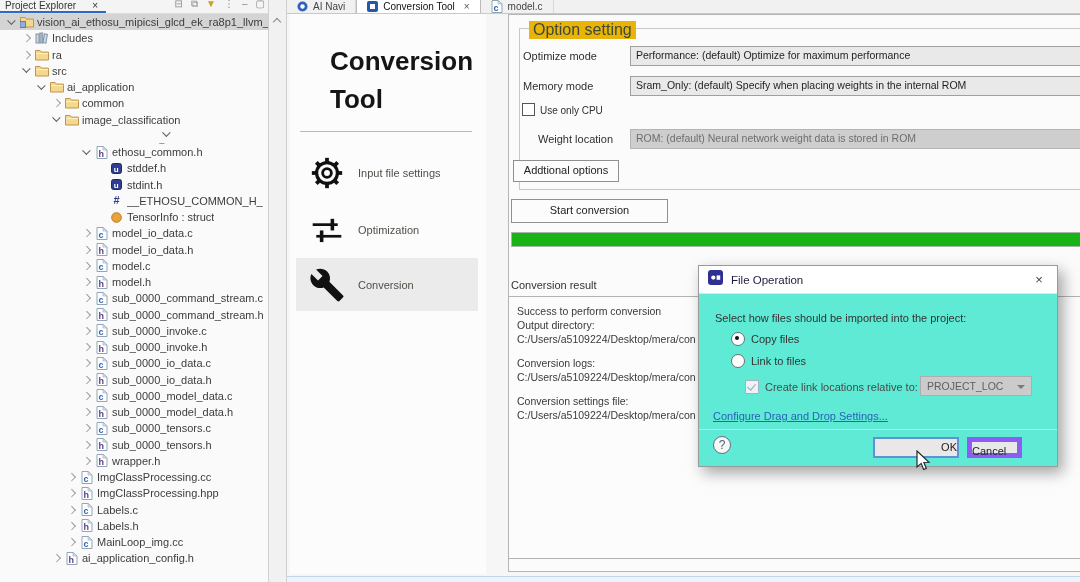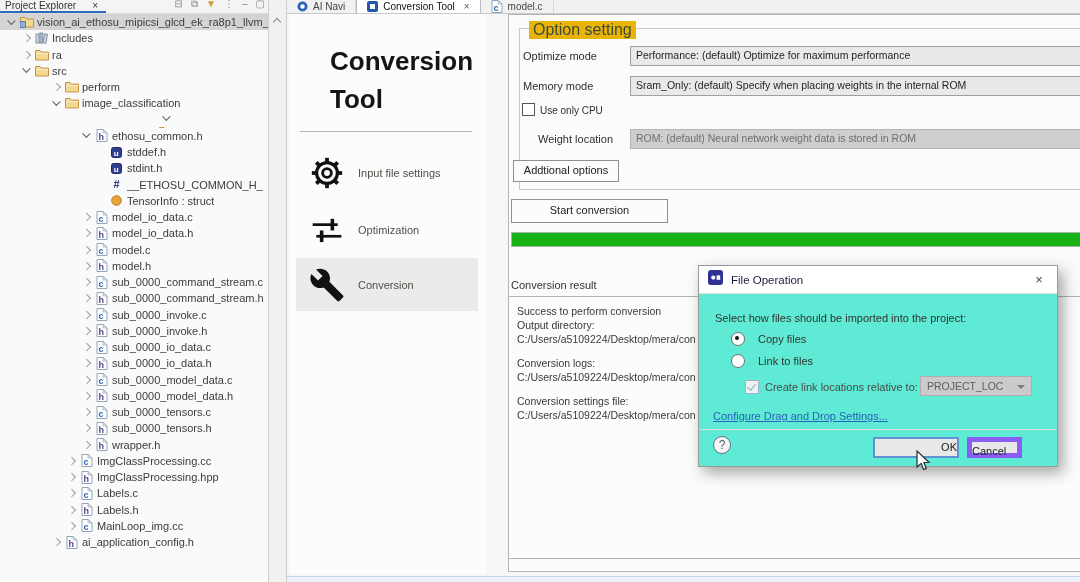--- a/index.html
+++ b/index.html
@@ -66,21 +66,21 @@
   .result-line.blank{height:10px;}
 
   
   .dialog{position:absolute;left:698px;top:265px;width:358px;height:200px;background:#5eead4;
           border:1px solid #9a9a9a;box-shadow:5px 6px 14px rgba(0,0,0,.35);}
   .dlg-title{position:absolute;left:0;top:0;right:0;height:27px;background:#fff;display:flex;align-items:center;
              padding:0 9px;gap:8px;border-bottom:1px solid #e3e3e3;}
   .dlg-title-text{font-size:11.5px;color:#1c1c3c;}
   .dlg-close{margin-left:auto;font-size:13px;color:#444;width:18px;text-align:center;}
   .dlg-msg{position:absolute;left:16px;top:46px;font-size:11px;color:#333;}
-  .radio-row{position:absolute;left:32px;display:flex;align-items:center;gap:13px;font-size:11px;color:#333;}
+  .radio-row{position:absolute;left:32px;display:flex;align-items:center;gap:6px;font-size:11px;color:#333;}
   .radio{width:12px;height:12px;border:1px solid #6e6e6e;border-radius:50%;background:#fff;position:relative;flex:none;}
   .radio.on::after{content:"";position:absolute;left:3px;top:3px;width:4px;height:4px;border-radius:50%;background:#111;}
   .dlg-cb-row{position:absolute;left:46px;top:114px;display:flex;align-items:center;gap:6px;font-size:11px;color:#4a4a4a;}
   .cb-dis{width:12px;height:12px;border:1px solid #9fb3c4;background:#eef2f6;position:relative;flex:none;}
   .cb-dis::after{content:"";position:absolute;left:2.5px;top:1px;width:4px;height:7px;
        border-right:1.6px solid #93a9bc;border-bottom:1.6px solid #93a9bc;transform:rotate(40deg);}
   .dlg-combo{position:absolute;left:221px;top:110px;width:112px;height:20px;background:#cbcbcb;border:1px solid #aeaeae;
              font-size:10.5px;color:#5e5e5e;line-height:19px;padding-left:6px;box-sizing:border-box;}
   .dlg-combo::after{content:"";position:absolute;right:6px;top:8px;border:4px solid transparent;border-top-color:#7a7a7a;}
   .dlg-link{position:absolute;left:14px;top:144px;font-size:11px;color:#2a62b8;text-decoration:underline;}
@@ -149,29 +149,39 @@
         <div class="tree-row" style="padding-left: 21px;">
           <span class="expander expanded"></span>
           <span class="ticon">
             <svg width="14" height="12" viewBox="0 0 14 12">
               <path d="M.5 1.5h4.6l1.3 1.6h7.1V11H.5z" fill="#f3d98e" stroke="#c0954e"></path>
               <path d="M1.2 4.6h12" stroke="#fbf0cf" stroke-width="1.1"></path>
             </svg>
           </span>
           <span class="tlabel">src</span>
         </div>
-        <div class="tree-row" style="padding-left: 51px;">
-          <span class="expander collapsed"></span>
+        <div class="tree-row" style="padding-left: 36px;">
+          <span class="expander expanded"></span>
           <span class="ticon">
             <svg width="14" height="12" viewBox="0 0 14 12">
               <path d="M.5 1.5h4.6l1.3 1.6h7.1V11H.5z" fill="#f3d98e" stroke="#c0954e"></path>
               <path d="M1.2 4.6h12" stroke="#fbf0cf" stroke-width="1.1"></path>
             </svg>
           </span>
-          <span class="tlabel">perform</span>
+          <span class="tlabel">ai_application</span>
+        </div>
+        <div class="tree-row" style="padding-left: 51px;">
+          <span class="expander collapsed"></span>
+          <span class="ticon">
+            <svg width="14" height="12" viewBox="0 0 14 12">
+              <path d="M.5 1.5h4.6l1.3 1.6h7.1V11H.5z" fill="#f3d98e" stroke="#c0954e"></path>
+              <path d="M1.2 4.6h12" stroke="#fbf0cf" stroke-width="1.1"></path>
+            </svg>
+          </span>
+          <span class="tlabel">common</span>
         </div>
         <div class="tree-row" style="padding-left: 51px;">
           <span class="expander expanded"></span>
           <span class="ticon">
             <svg width="14" height="12" viewBox="0 0 14 12">
               <path d="M.5 1.5h4.6l1.3 1.6h7.1V11H.5z" fill="#f3d98e" stroke="#c0954e"></path>
               <path d="M1.2 4.6h12" stroke="#fbf0cf" stroke-width="1.1"></path>
             </svg>
           </span>
           <span class="tlabel">image_classification</span>

